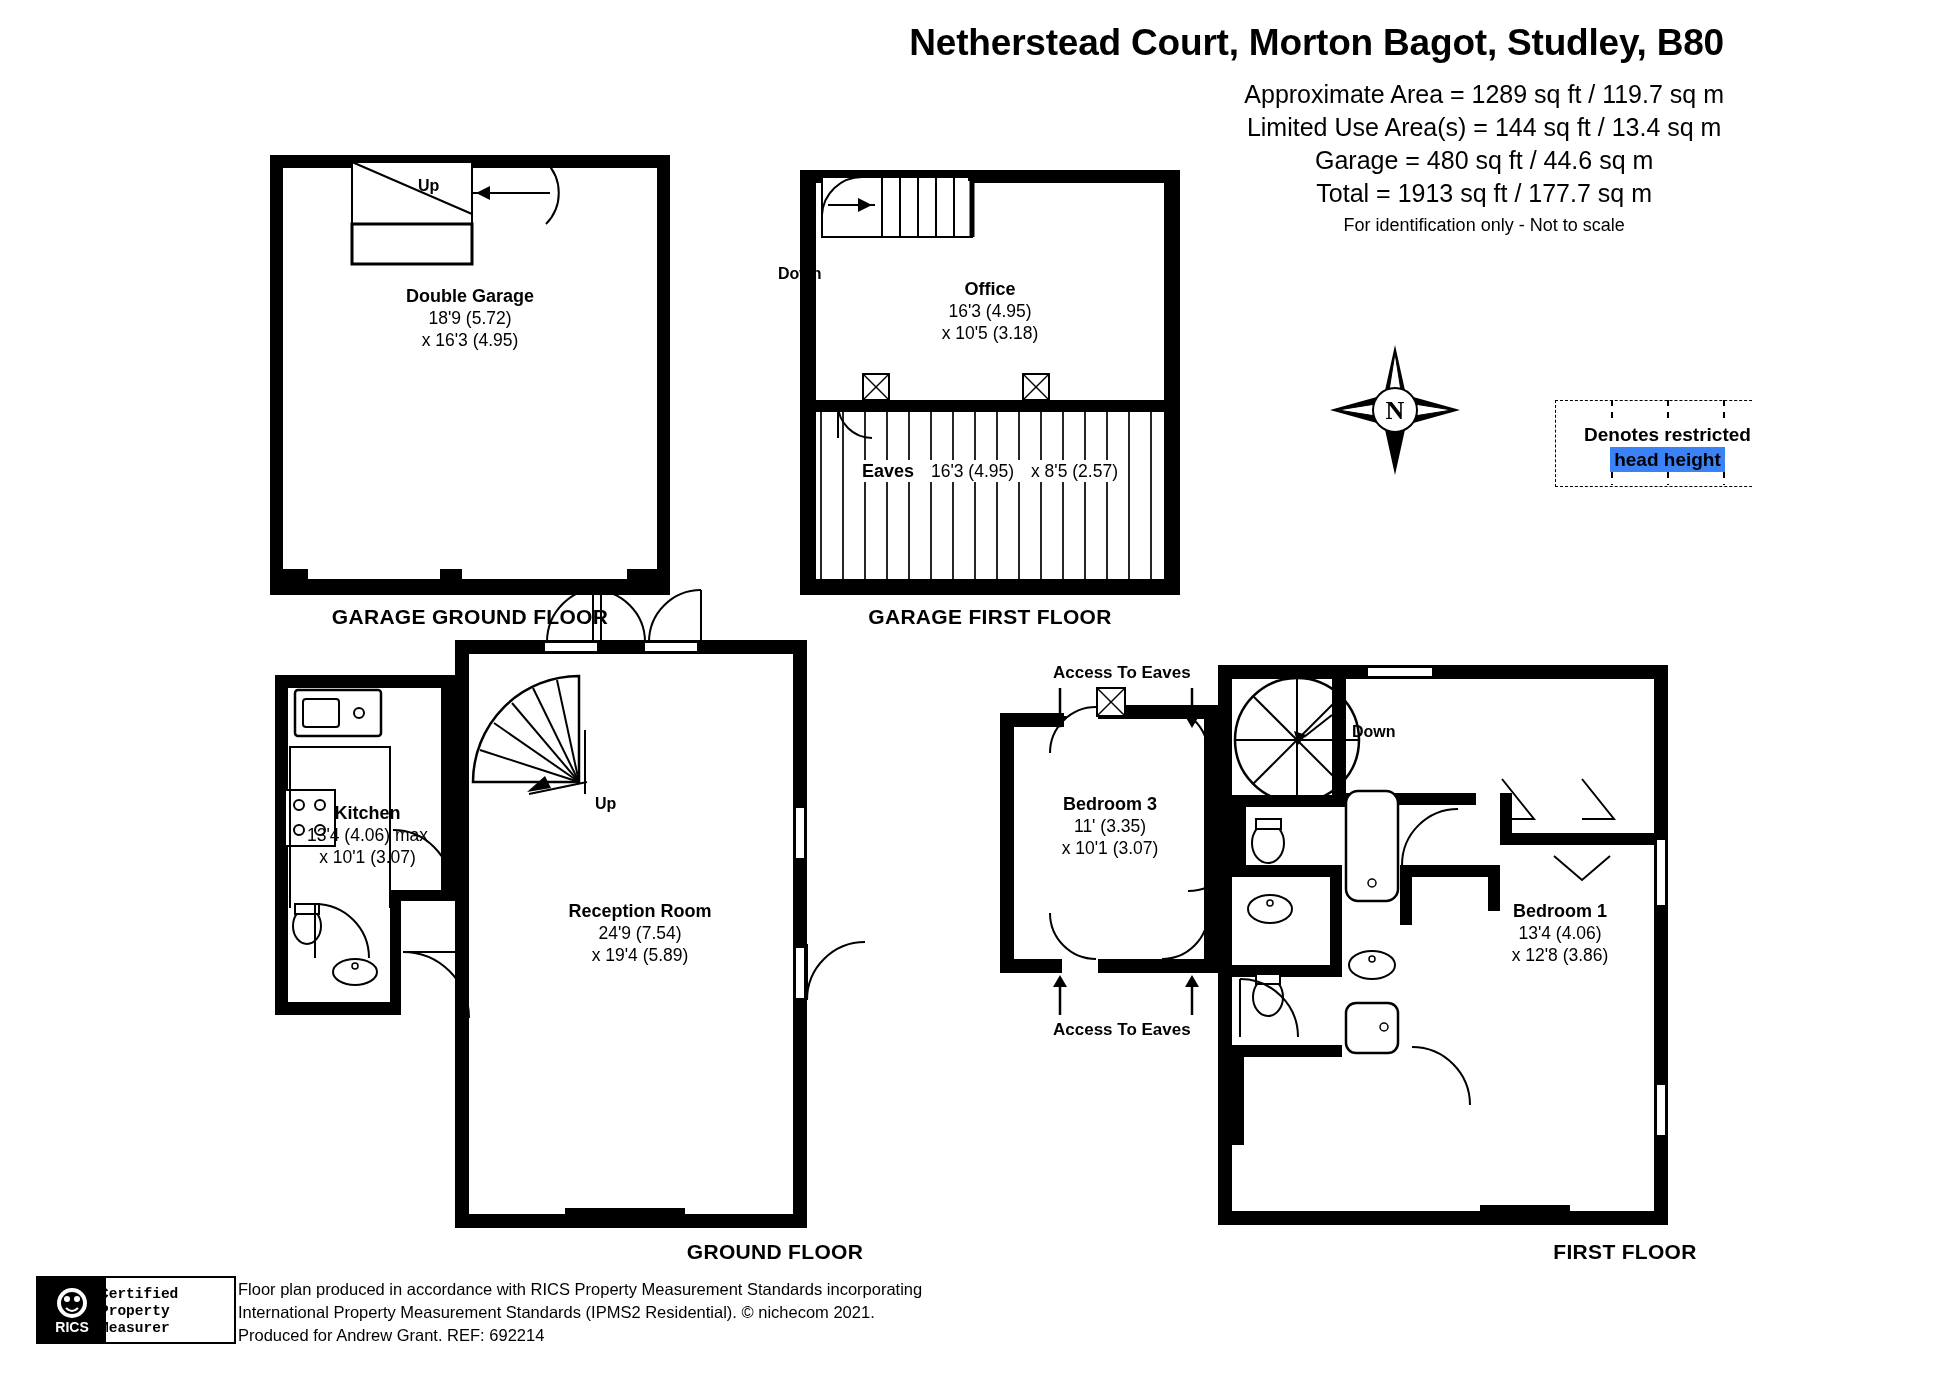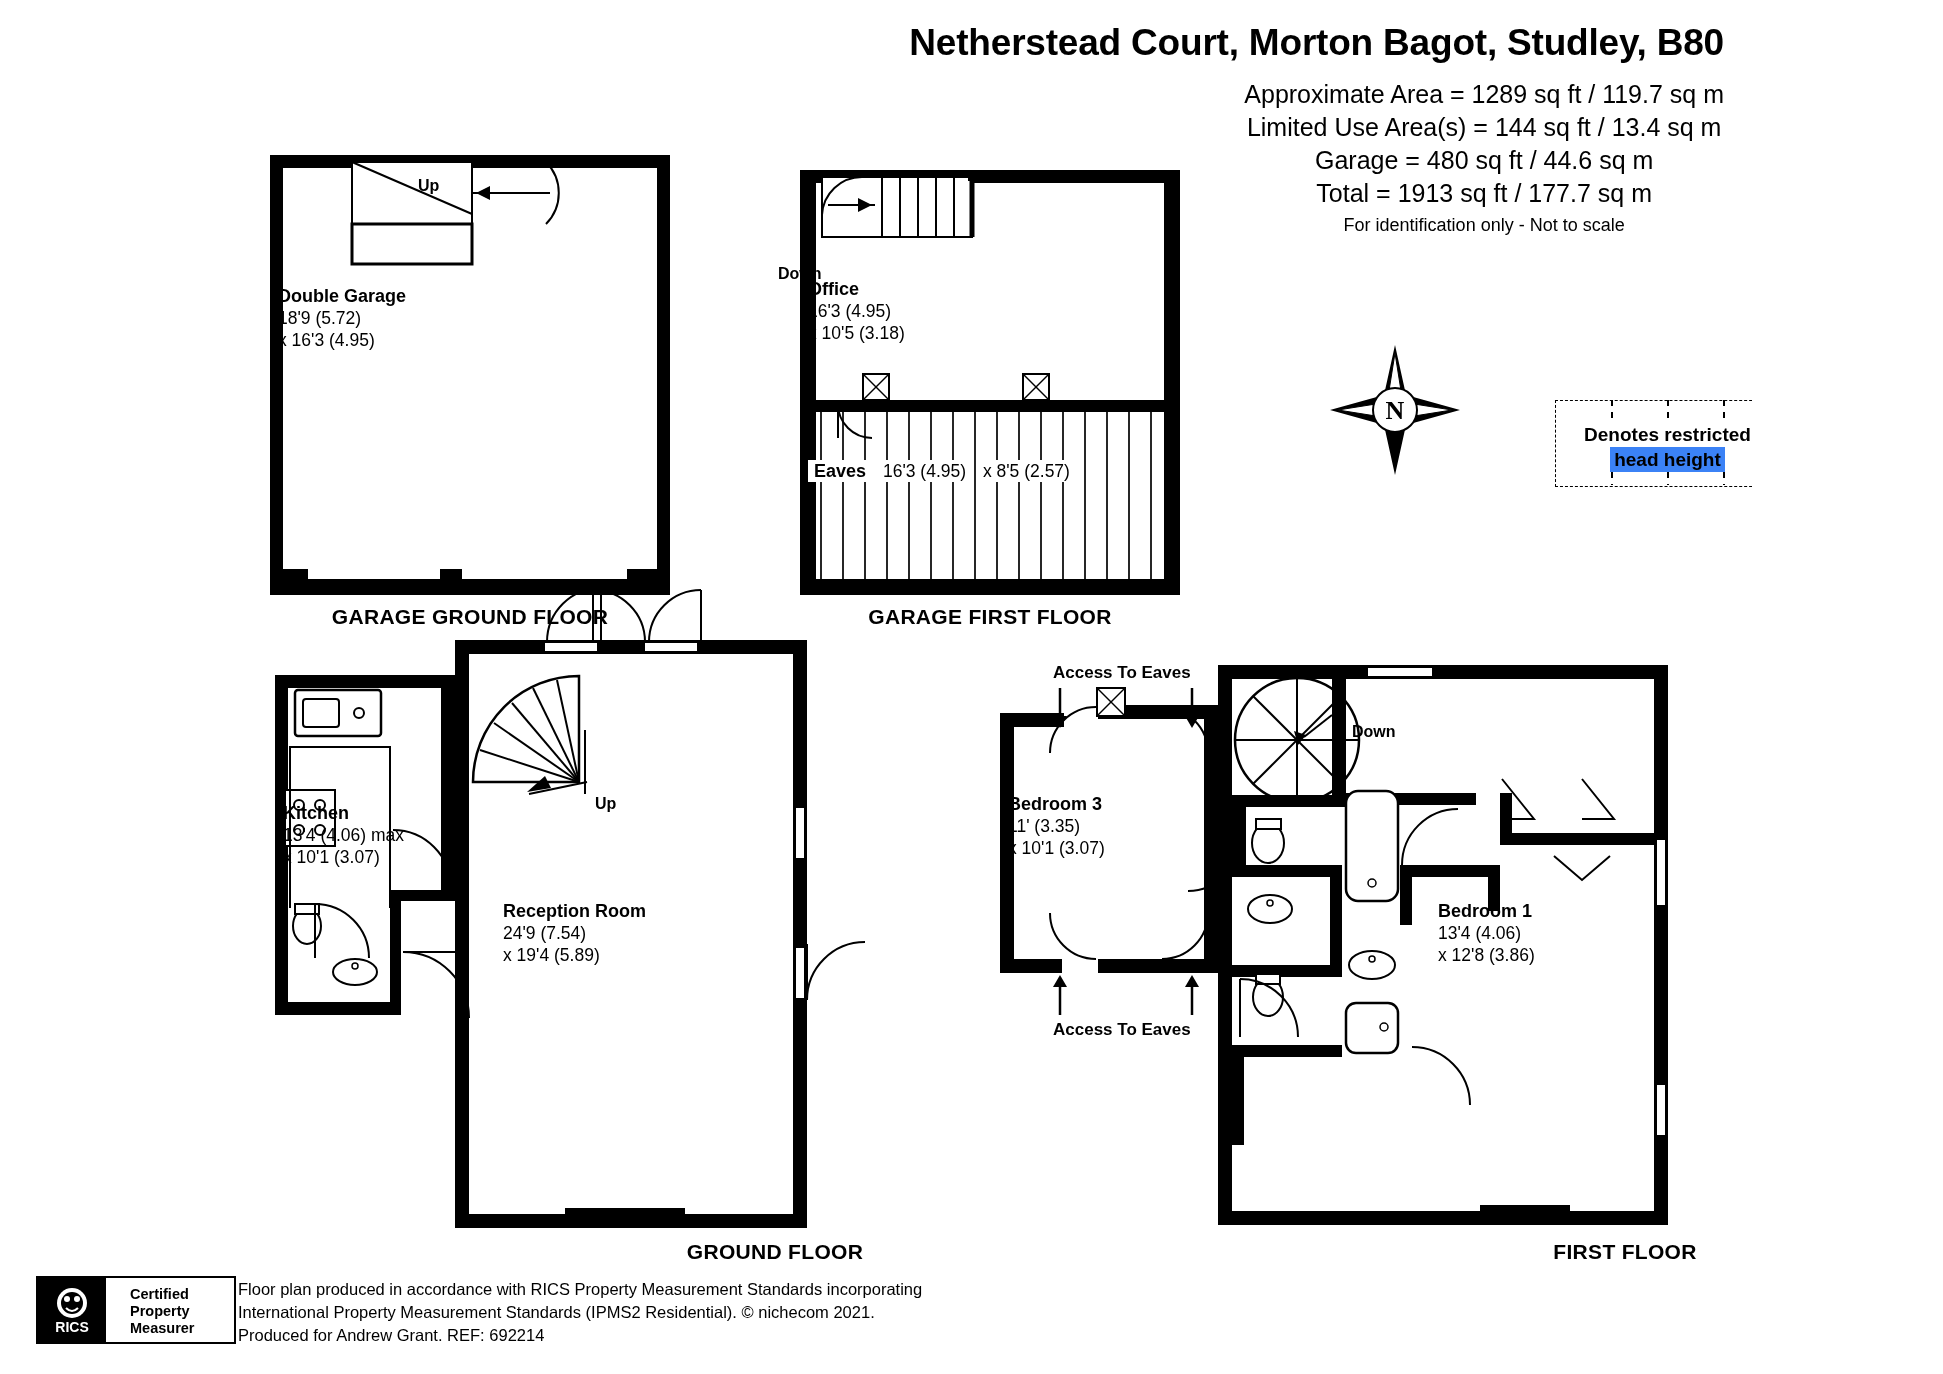--- a/index.html
+++ b/index.html
@@ -36,24 +36,24 @@
     line-height: 30px;
   }
   .plan-label {
     font-size: 21px;
     font-weight: bold;
     letter-spacing: 0.3px;
     text-align: center;
     white-space: nowrap;
   }
   .room {
+    text-align: center;
     font-size: 17.5px;
     line-height: 22px;
     white-space: nowrap;
-    margin-left: 8px;
   }
   .room .nm { font-weight: bold; font-size: 18px; }
   .tiny-bold {
     font-size: 17px;
     font-weight: bold;
     white-space: nowrap;
   }
   .wall { background: #000; position: absolute; }
   .thinline { background: #000; position: absolute; }
   .hatch {
@@ -490,21 +490,21 @@
     <div class="rics-left" style="left:2px; top:2px; width:68px; height:64px;">
       <svg width="52" height="52" viewBox="0 0 52 52">
         <circle cx="26" cy="19" r="15" fill="#fff"></circle>
         <circle cx="26" cy="19" r="11" fill="#000"></circle>
         <circle cx="21" cy="15" r="3" fill="#fff"></circle>
         <circle cx="31" cy="15" r="3" fill="#fff"></circle>
         <path d="M20 24 q6 6 12 0" stroke="#fff" stroke-width="2" fill="none"></path>
         <text x="26" y="48" font-family="Liberation Sans, sans-serif" font-size="14" font-weight="bold" fill="#fff" text-anchor="middle">RICS</text>
       </svg>
     </div>
-    <div class="rics-right" style="left:88px; top:6px; width:124px; height:58px;">
+    <div class="rics-right" style="left:58px; top:6px; width:124px; height:58px;font-family:Liberation Mono, monospace;">
       <div>Certified</div>
       <div>Property</div>
       <div>Measurer</div>
     </div>
   </div>
 
   <div class="abs footer" style="left:238px; top:1278px;">
     <div>Floor plan produced in accordance with RICS Property Measurement Standards incorporating</div>
     <div>International Property Measurement Standards (IPMS2 Residential).   © nichecom 2021.</div>
     <div>Produced for Andrew Grant.   REF: 692214</div>

